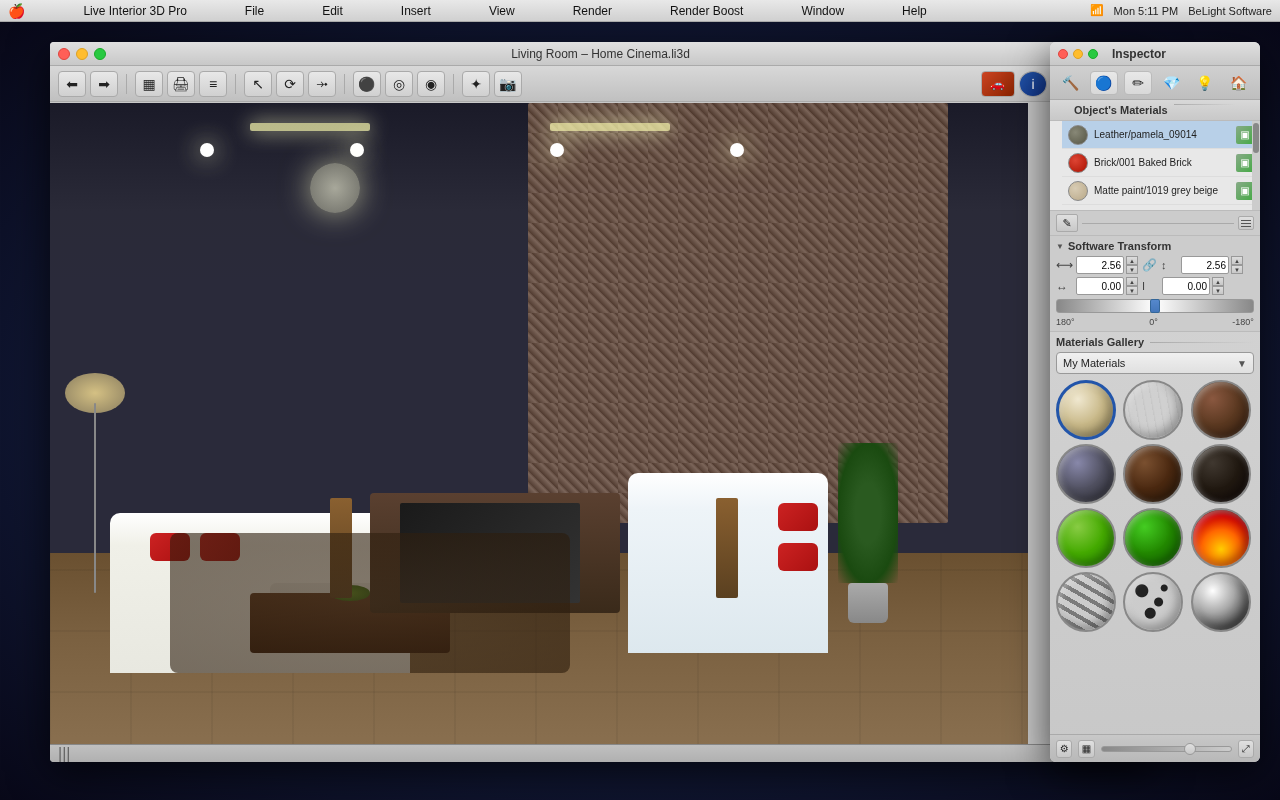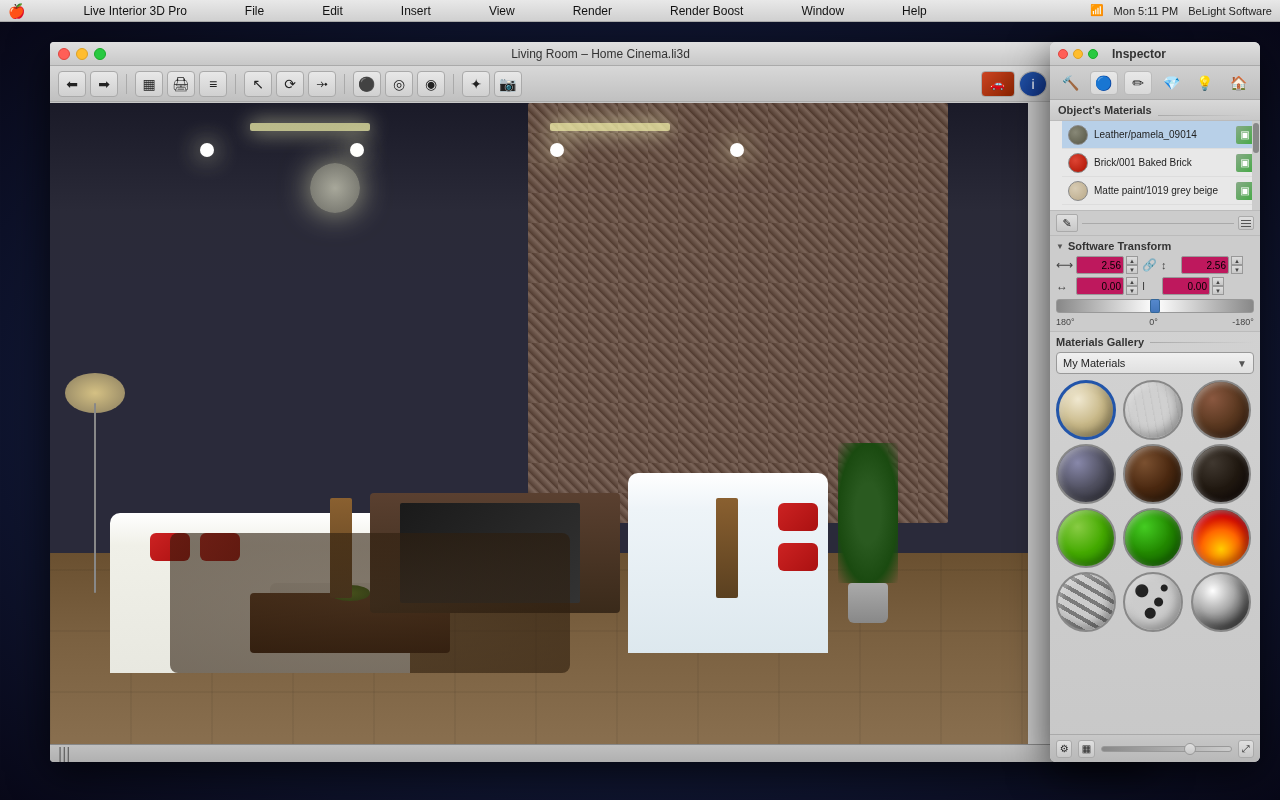--- a/index.html
+++ b/index.html
@@ -382,22 +382,22 @@
       background: transparent;
     }
     .insp-tab.active {
       background: linear-gradient(to bottom, #e8e8e8, #d8d8d8);
       border: 1px solid #bbb;
     }
 
     
     .section-header {
       display: flex;
-      align-items: flex-end;
-      padding: 4px 8px;
+      align-items: flex-start;
+      padding: 4px 24px;
       background: linear-gradient(to bottom, #d8d8d8, #c8c8c8);
       border-bottom: 1px solid #bbb;
       font-size: 11px;
       font-weight: 600;
       color: #333;
     }
     .section-header-line {
       flex: 1;
       height: 1px;
       background: linear-gradient(to right, #aaa, transparent);
@@ -539,21 +539,21 @@
     }
     .transform-input-group {
       display: flex;
       align-items: center;
       gap: 2px;
     }
     .transform-input {
       width: 48px;
       height: 18px;
       border: 1px solid #999;
-      background: #be185d;
+      background: #ffffff;
       text-align: right;
       font-size: 10px;
       padding: 0 2px;
       border-radius: 2px;
     }
     .spinner-btns {
       display: flex;
       flex-direction: column;
     }
     .spin-btn {

